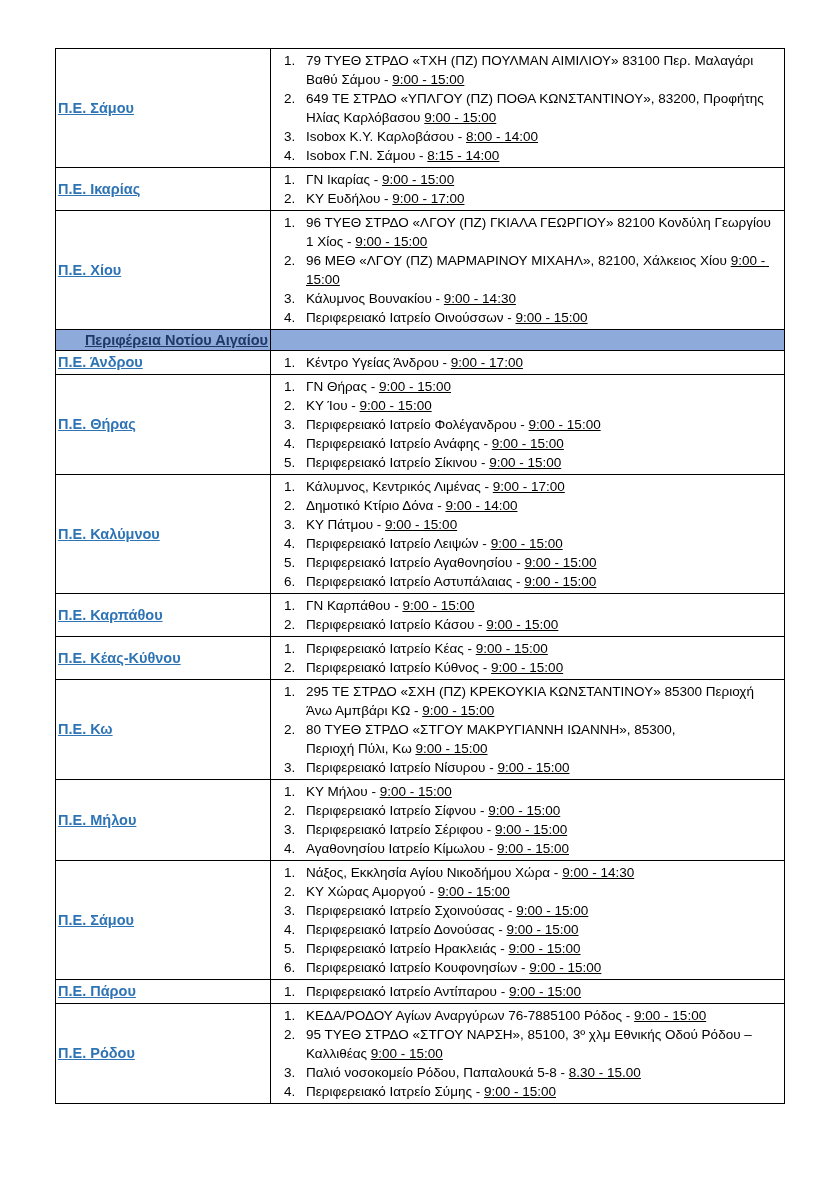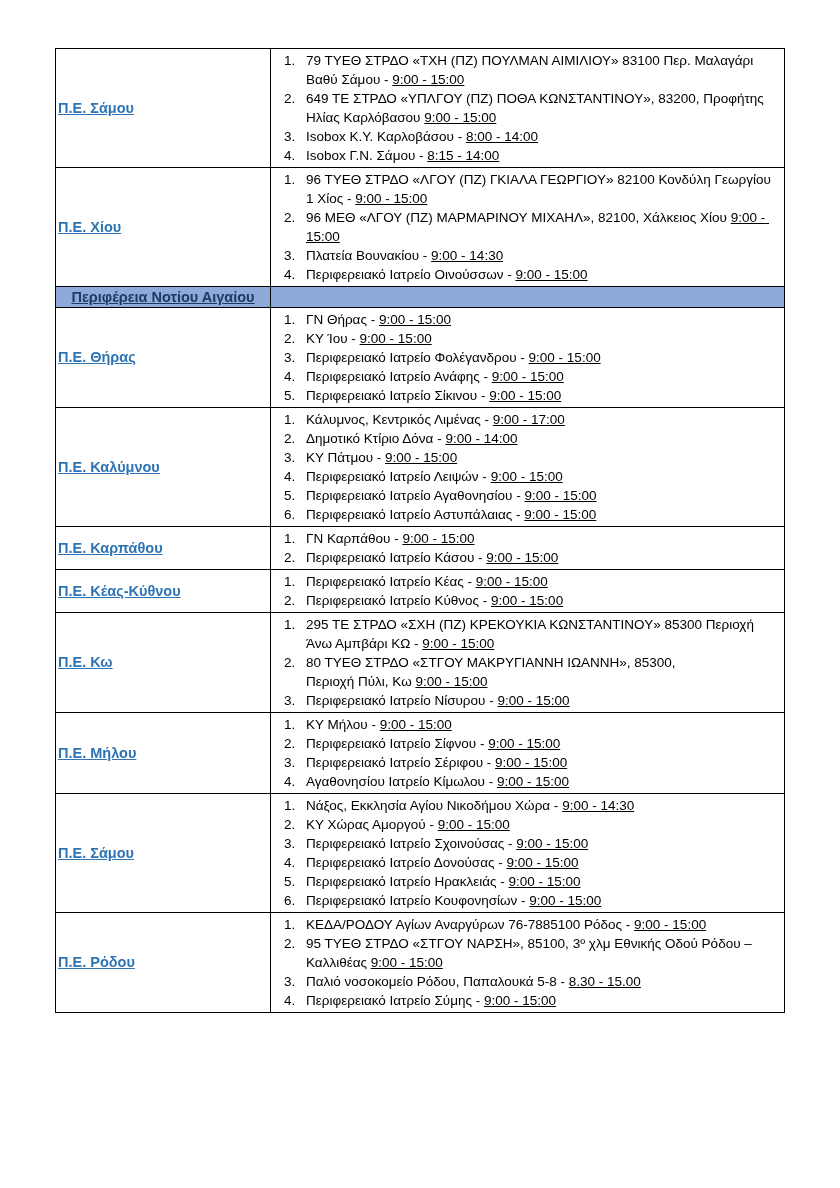--- a/index.html
+++ b/index.html
@@ -44,21 +44,21 @@
     box-sizing:border-box;
     padding-left:13px;
   }
   .loc-body{flex:1;white-space:pre-wrap;}
   .loc-time{text-decoration:underline;}
   
   .region-header-row td{
     background:var(--header-bg,#8EAADB);
     padding:1px 2px;
   }
-  .region-header-cell{text-align:center;}
+  .region-header-cell{text-align:right;}
   .region-header-text{
     color:var(--header-text,#1F3864);
     font-weight:bold;
     text-decoration:underline;
     font-size:14.5px;
     line-height:18px;
     white-space:nowrap;
   }
 </style>
 </head>
@@ -93,57 +93,88 @@
   </li>
 
   <li class="loc-item">
     <span class="loc-num">4.</span>
     <span class="loc-body"><span class="loc-text">Isobox Γ.Ν. Σάμου - </span><span class="loc-time">8:15 - 14:00</span></span>
   </li>
 </ol>
     </td>
   </tr>
 
+  <tr class="unit-row">
+    <td class="unit-name-cell">
+      <a class="unit-link">Π.Ε. Ικαρίας</a>
+    </td>
+    <td class="locations-cell">
+      <ol class="locations-list">
+  <li class="loc-item">
+    <span class="loc-num">1.</span>
+    <span class="loc-body"><span class="loc-text">ΓΝ Ικαρίας - </span><span class="loc-time">9:00 - 15:00</span></span>
+  </li>
+
+  <li class="loc-item">
+    <span class="loc-num">2.</span>
+    <span class="loc-body"><span class="loc-text">ΚΥ Ευδήλου - </span><span class="loc-time">9:00 - 17:00</span></span>
+  </li>
+</ol>
+    </td>
+  </tr>
 
   <tr class="unit-row">
     <td class="unit-name-cell">
       <a class="unit-link">Π.Ε. Χίου</a>
     </td>
     <td class="locations-cell">
       <ol class="locations-list">
   <li class="loc-item">
     <span class="loc-num">1.</span>
     <span class="loc-body"><span class="loc-text">96 ΤΥΕΘ ΣΤΡΔΟ «ΛΓΟΥ (ΠΖ) ΓΚΙΑΛΑ ΓΕΩΡΓΙΟΥ» 82100 Κονδύλη Γεωργίου 1 Χίος - </span><span class="loc-time">9:00 - 15:00</span></span>
   </li>
 
   <li class="loc-item">
     <span class="loc-num">2.</span>
     <span class="loc-body"><span class="loc-text">96 ΜΕΘ «ΛΓΟΥ (ΠΖ) ΜΑΡΜΑΡΙΝΟΥ ΜΙΧΑΗΛ», 82100, Χάλκειος Χίου </span><span class="loc-time">9:00 - 15:00</span></span>
   </li>
 
   <li class="loc-item">
     <span class="loc-num">3.</span>
-    <span class="loc-body"><span class="loc-text">Πλατεία Βουνακίου - </span><span class="loc-time">9:00 - 14:30</span></span>
+    <span class="loc-body"><span class="loc-text">Κάλυμνος Βουνακίου - </span><span class="loc-time">9:00 - 14:30</span></span>
   </li>
 
   <li class="loc-item">
     <span class="loc-num">4.</span>
     <span class="loc-body"><span class="loc-text">Περιφερειακό Ιατρείο Οινούσσων - </span><span class="loc-time">9:00 - 15:00</span></span>
   </li>
 </ol>
     </td>
   </tr>
 
   <tr class="region-header-row">
     <td class="region-header-cell">
       <span class="region-header-text">Περιφέρεια Νοτίου Αιγαίου</span>
     </td>
     <td class="region-header-cell-empty"></td>
   </tr>
 
+  <tr class="unit-row">
+    <td class="unit-name-cell">
+      <a class="unit-link">Π.Ε. Άνδρου</a>
+    </td>
+    <td class="locations-cell">
+      <ol class="locations-list">
+  <li class="loc-item">
+    <span class="loc-num">1.</span>
+    <span class="loc-body"><span class="loc-text">Κέντρο Υγείας Άνδρου - </span><span class="loc-time">9:00 - 17:00</span></span>
+  </li>
+</ol>
+    </td>
+  </tr>
 
   <tr class="unit-row">
     <td class="unit-name-cell">
       <a class="unit-link">Π.Ε. Θήρας</a>
     </td>
     <td class="locations-cell">
       <ol class="locations-list">
   <li class="loc-item">
     <span class="loc-num">1.</span>
     <span class="loc-body"><span class="loc-text">ΓΝ Θήρας - </span><span class="loc-time">9:00 - 15:00</span></span>
@@ -336,20 +367,33 @@
   </li>
 
   <li class="loc-item">
     <span class="loc-num">6.</span>
     <span class="loc-body"><span class="loc-text">Περιφερειακό Ιατρείο Κουφονησίων - </span><span class="loc-time">9:00 - 15:00</span></span>
   </li>
 </ol>
     </td>
   </tr>
 
+  <tr class="unit-row">
+    <td class="unit-name-cell">
+      <a class="unit-link">Π.Ε. Πάρου</a>
+    </td>
+    <td class="locations-cell">
+      <ol class="locations-list">
+  <li class="loc-item">
+    <span class="loc-num">1.</span>
+    <span class="loc-body"><span class="loc-text">Περιφερειακό Ιατρείο Αντίπαρου - </span><span class="loc-time">9:00 - 15:00</span></span>
+  </li>
+</ol>
+    </td>
+  </tr>
 
   <tr class="unit-row">
     <td class="unit-name-cell">
       <a class="unit-link">Π.Ε. Ρόδου</a>
     </td>
     <td class="locations-cell">
       <ol class="locations-list">
   <li class="loc-item">
     <span class="loc-num">1.</span>
     <span class="loc-body"><span class="loc-text">ΚΕΔΑ/ΡΟΔΟΥ Αγίων Αναργύρων 76-7885100 Ρόδος - </span><span class="loc-time">9:00 - 15:00</span></span>

